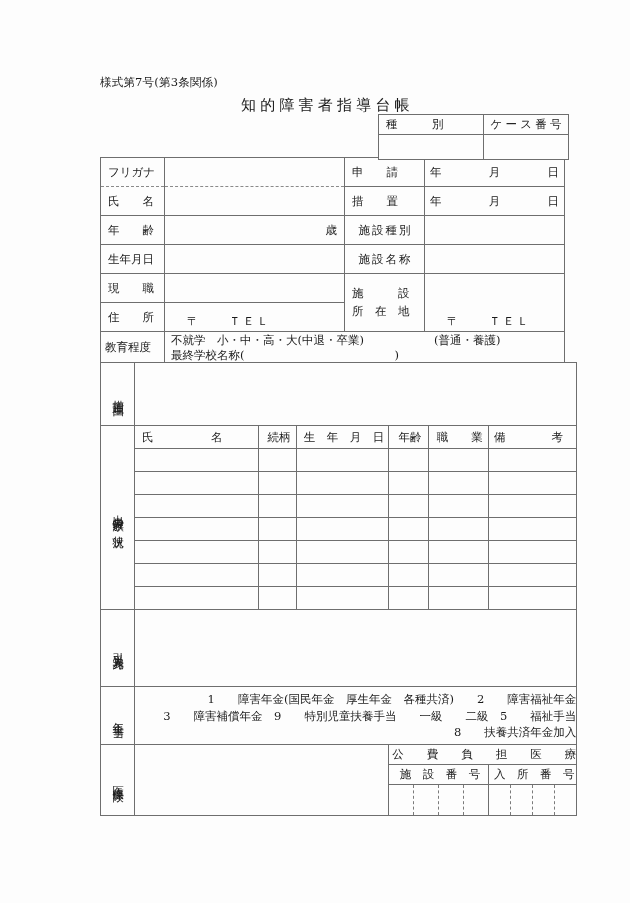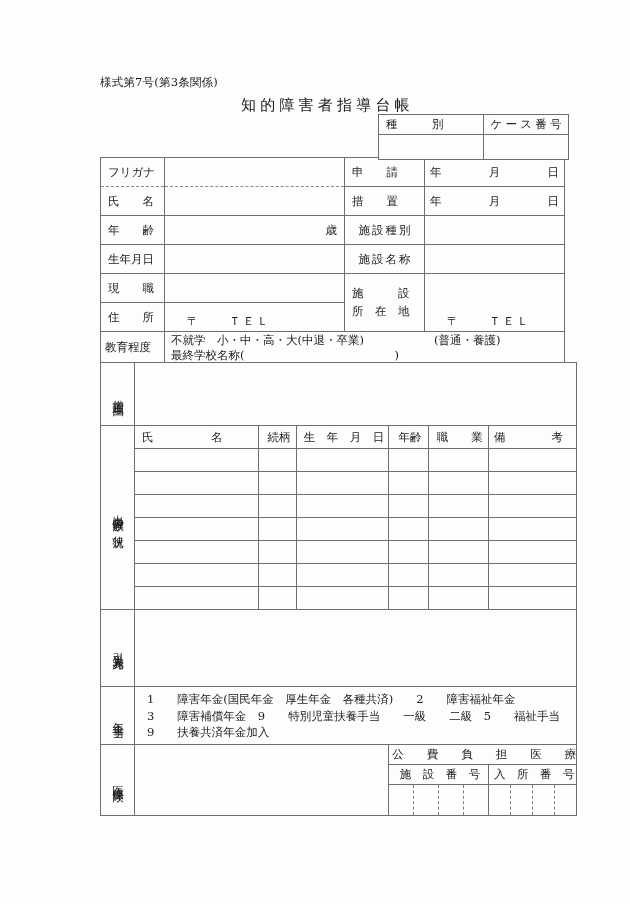--- a/index.html
+++ b/index.html
@@ -123,20 +123,21 @@
     left: 84px;
     top: 362px;
   }
   #lower td { height: 22px; }
   .famhead td { height: 21px; }
   .pension-lines {
     padding: 4px 0 3px 12px;
     line-height: 1.45;
     font-size: 11.5px;
     white-space: nowrap;
+    text-align: right;
   }
   .num-seg {
     display: flex;
     height: 100%;
   }
   .num-seg > span {
     flex: 1 1 0;
     border-right: 1px dashed #7a7a7a;
   }
   .num-seg > span:last-child { border-right: none; }
@@ -390,21 +391,21 @@
     <tr>
       <td class="vcell" style="height:56px">
         <div class="vwrap">
               <span class="vert">年金手当</span>
             </div>
       </td>
       <td colspan="6">
         <div class="pension-lines">
           <div>1　　障害年金(国民年金　厚生年金　各種共済)　　2　　障害福祉年金</div>
           <div>3　　障害補償年金　9　　特別児童扶養手当　　一級　　二級　5　　福祉手当</div>
-          <div>9　　扶養共済年金加入</div>
+          <div>8　　扶養共済年金加入</div>
         </div>
       </td>
     </tr>
 
     <tr>
       <td rowspan="3" class="vcell">
         <div class="vwrap">
               <span class="vert">医療保険</span>
             </div>
       </td>

